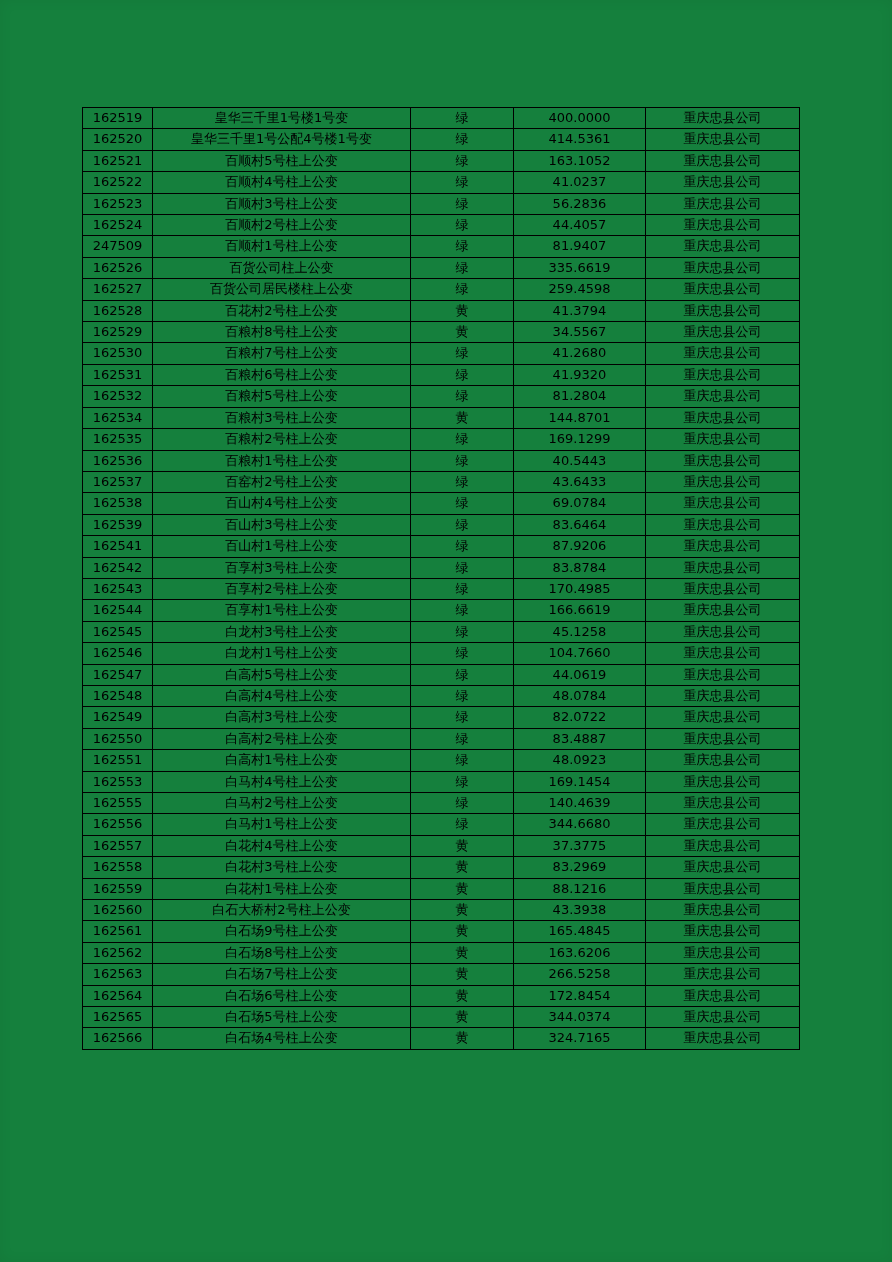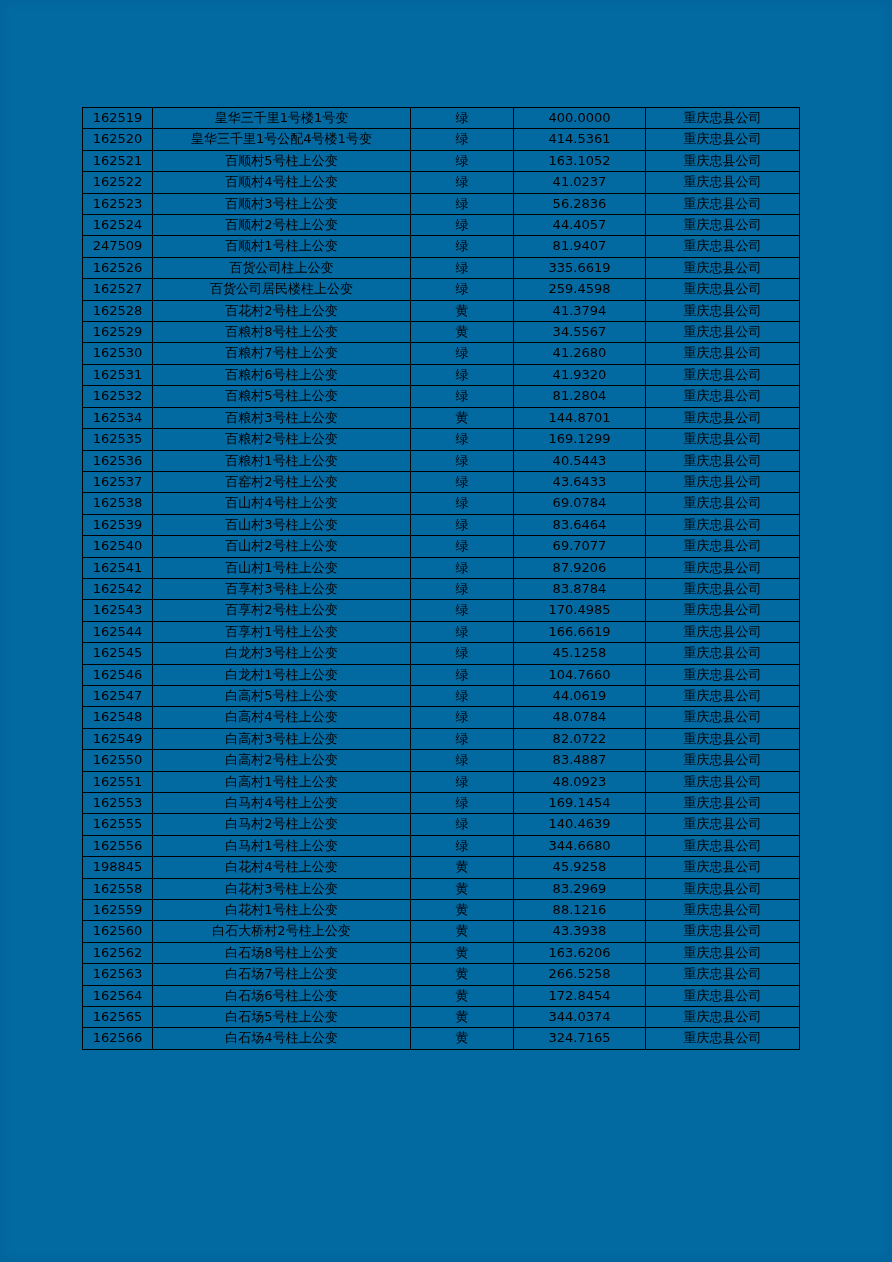--- a/index.html
+++ b/index.html
@@ -6,21 +6,21 @@
     margin: 0;
     padding: 0;
     background: #f2f2f0;
     font-family: "DejaVu Sans", "Liberation Sans", sans-serif;
   }
   .page {
     position: relative;
     width: 892px;
     height: 1262px;
     margin: 0 auto;
-    background: #0369a1;
+    background: #15803d;
     box-shadow: inset 0 0 14px rgba(0,0,0,0.06);
     overflow: hidden;
   }
   table.data-table {
     position: absolute;
     left: 82px;
     top: 107px;
     width: 717px;
     border-collapse: collapse;
     table-layout: fixed;
@@ -210,27 +210,20 @@
   </tr>
 
   <tr>
     <td>162539</td>
     <td>百山村3号柱上公变</td>
     <td>绿</td>
     <td>83.6464</td>
     <td>重庆忠县公司</td>
   </tr>
 
-  <tr>
-    <td>162540</td>
-    <td>百山村2号柱上公变</td>
-    <td>绿</td>
-    <td>69.7077</td>
-    <td>重庆忠县公司</td>
-  </tr>
 
   <tr>
     <td>162541</td>
     <td>百山村1号柱上公变</td>
     <td>绿</td>
     <td>87.9206</td>
     <td>重庆忠县公司</td>
   </tr>
 
   <tr>
@@ -333,24 +326,24 @@
 
   <tr>
     <td>162556</td>
     <td>白马村1号柱上公变</td>
     <td>绿</td>
     <td>344.6680</td>
     <td>重庆忠县公司</td>
   </tr>
 
   <tr>
-    <td>198845</td>
+    <td>162557</td>
     <td>白花村4号柱上公变</td>
     <td>黄</td>
-    <td>45.9258</td>
+    <td>37.3775</td>
     <td>重庆忠县公司</td>
   </tr>
 
   <tr>
     <td>162558</td>
     <td>白花村3号柱上公变</td>
     <td>黄</td>
     <td>83.2969</td>
     <td>重庆忠县公司</td>
   </tr>
@@ -364,20 +357,27 @@
   </tr>
 
   <tr>
     <td>162560</td>
     <td>白石大桥村2号柱上公变</td>
     <td>黄</td>
     <td>43.3938</td>
     <td>重庆忠县公司</td>
   </tr>
 
+  <tr>
+    <td>162561</td>
+    <td>白石场9号柱上公变</td>
+    <td>黄</td>
+    <td>165.4845</td>
+    <td>重庆忠县公司</td>
+  </tr>
 
   <tr>
     <td>162562</td>
     <td>白石场8号柱上公变</td>
     <td>黄</td>
     <td>163.6206</td>
     <td>重庆忠县公司</td>
   </tr>
 
   <tr>

